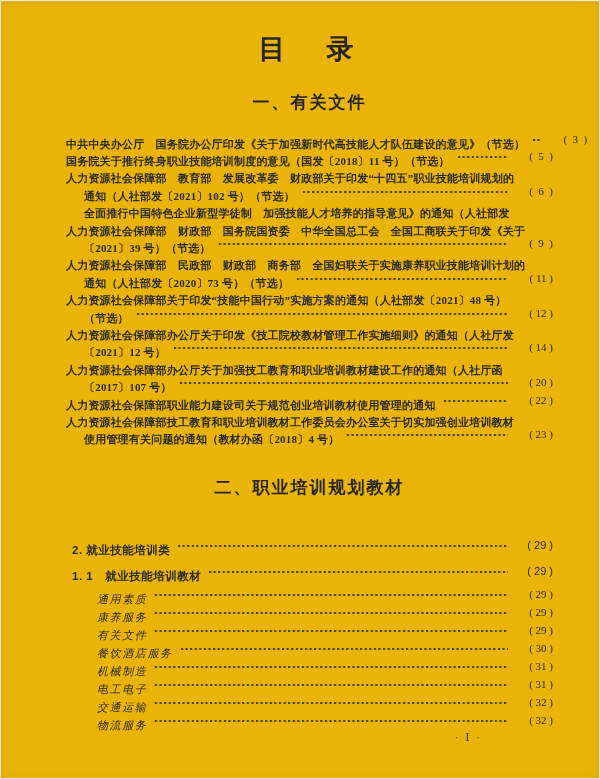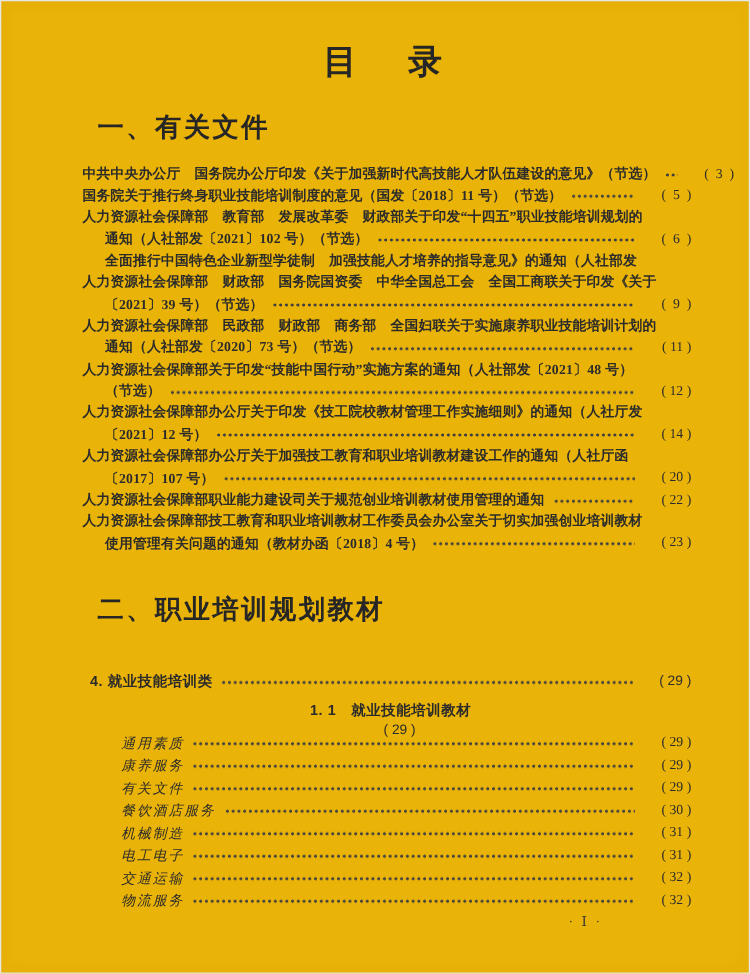--- a/index.html
+++ b/index.html
@@ -19,38 +19,39 @@
     text-align:center;
     font-family:"Liberation Sans","DejaVu Sans",sans-serif;
     font-size:27px;
     font-weight:700;
     line-height:30px;
     letter-spacing:7px;
     color:#262626;
   }
   .sec-heading{
     margin:12px;
+    text-align:center;
     font-family:"Liberation Sans","DejaVu Sans",sans-serif;
-    font-size:21px;
+    font-size:17px;
     font-weight:700;
     line-height:22px;
     letter-spacing:2px;
     color:#262626;
   }
   .h1-s1{margin-top:28px;}
   .h1-s2{margin-top:34px;}
   .toc{margin-top:16px;}
   .row{display:flex;align-items:center;}
   .s1 .row{
     height:17.4px;
     font-size:11px;
     font-weight:600;
     letter-spacing:0.2px;
   }
-  .txt{white-space:nowrap;}
+  .txt{white-space:nowrap;margin-top:11px;}
   .cont{padding-left:18px;}
   .leader{
     flex:1 1 auto;
     min-width:10px;
     height:8px;
     margin:2px 5px 0 7px;
     background-image:radial-gradient(circle at 2px 4px,#3f3f3f 1px,rgba(0,0,0,0) 1.45px);
     background-size:4.6px 8px;
     background-repeat:repeat-x;
   }
@@ -64,21 +65,21 @@
     font-style:normal;
   }
   .s2items{margin-top:36px;}
   .s2items .row{
     height:20px;
     font-family:"Liberation Sans","DejaVu Sans",sans-serif;
     font-size:11.5px;
     font-weight:700;
     letter-spacing:0.5px;
   }
-  .s2items .row + .row{margin-top:6px;flex-direction:column;}
+  .s2items .row + .row{margin-top:6px;}
   .s2items .row{padding-left:6px;}
   .s2cats{margin-top:4px;}
   .s2cats .row{
     height:18px;
     padding-left:31px;
     font-size:11px;
     font-style:italic;
     font-weight:500;
     letter-spacing:1.6px;
   }
@@ -174,21 +175,21 @@
         <span class="txt">使用管理有关问题的通知（教材办函〔2018〕4 号）</span>
         <span class="leader"></span>
         <span class="pnum">( 23 )</span>
       </div>
   </div>
 
   <h2 class="sec-heading h1-s2">二、职业培训规划教材</h2>
 
   <div class="toc s2items">
     <div class="row">
-        <span class="txt">4.  就业技能培训类</span>
+        <span class="txt">2.  就业技能培训类</span>
         <span class="leader"></span>
         <span class="pnum">( 29 )</span>
       </div>
     <div class="row">
         <span class="txt">1. 1　就业技能培训教材</span>
         <span class="leader"></span>
         <span class="pnum">( 29 )</span>
       </div>
   </div>
 

